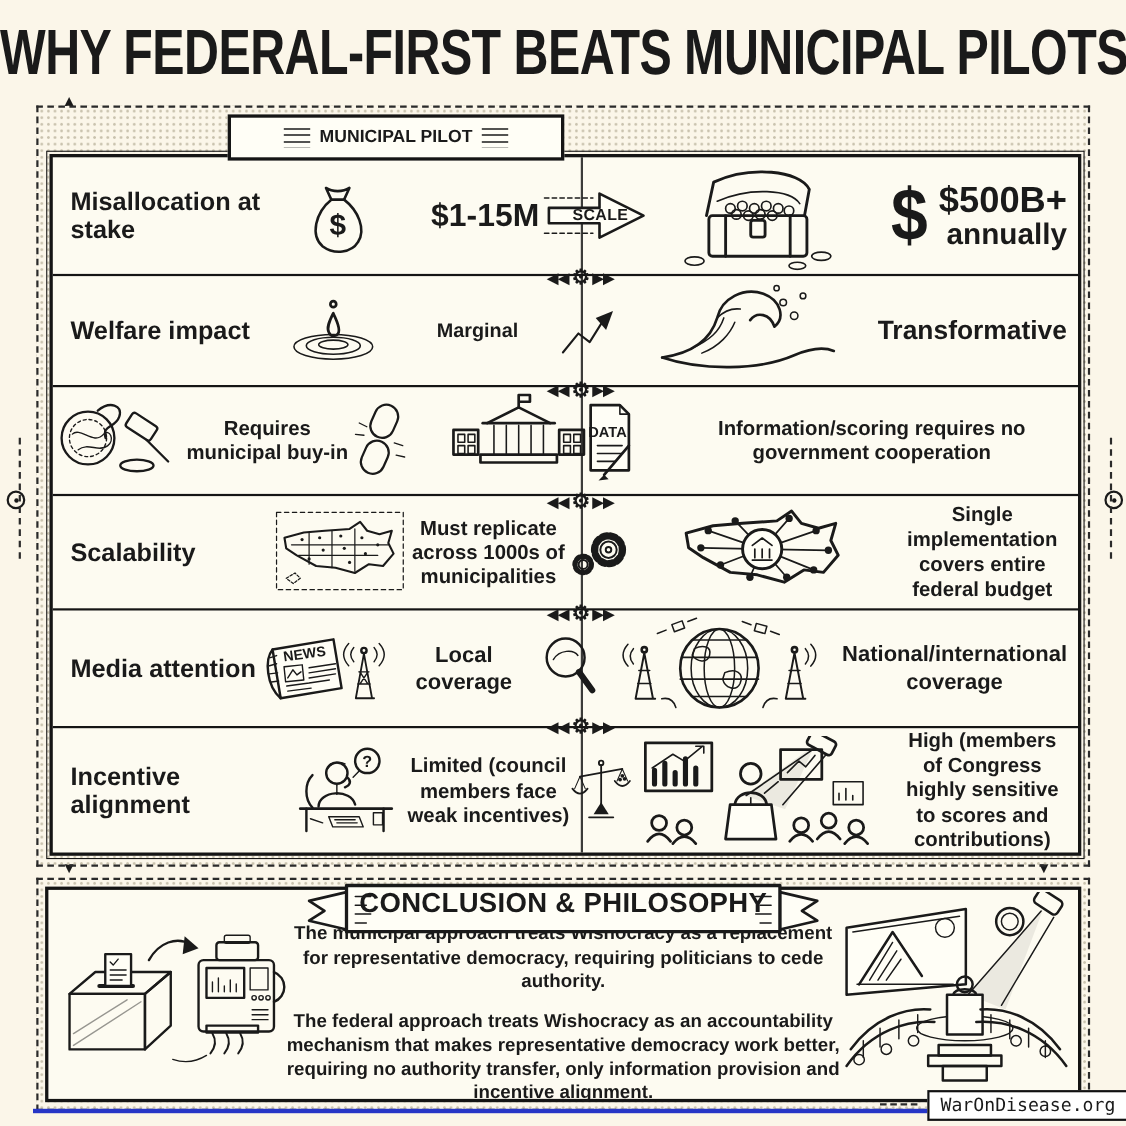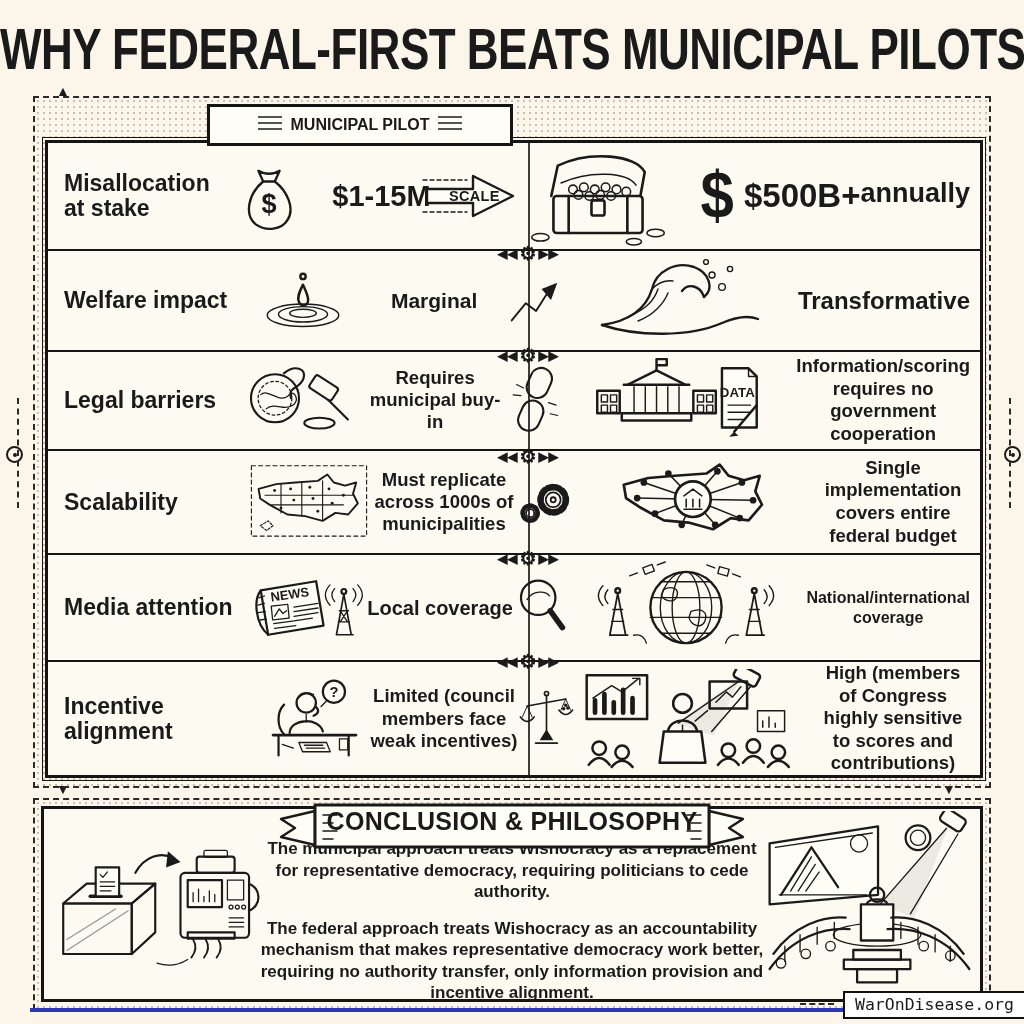--- a/index.html
+++ b/index.html
@@ -18,27 +18,27 @@
   .row{position:relative;display:flex;align-items:center;border-bottom:2.5px solid #151515;}
   .r1{height:110px}.r2{height:102px}.r3{height:101px}.r4{height:102px}.r5{height:109px}.r6{flex:1;border-bottom:none;}
   .c{display:flex;align-items:center;justify-content:center;text-align:center;}
   .c-label{width:185px;justify-content:flex-start;text-align:left;padding-left:16px;font-size:23px;font-weight:bold;line-height:1.08;}
   .c-licon{width:120px;}
   .c-ltext{width:150px;font-weight:bold;font-size:18.5px;line-height:1.2;}
   .c-mid{width:55px;position:relative;z-index:2;}
   .c-ricon{width:240px;}
   .c-rtext{flex:1;font-weight:bold;font-size:18.5px;line-height:1.22;padding:0 10px 0 2px;}
   .r1 .c-ltext{font-size:29px;}
-  .r2 .c-ltext{font-size:21px;}
+  .r2 .c-ltext{font-size:18px;}
   .r2 .c-rtext{font-size:24px;}
   .r5 .c-ltext{font-size:20px;}
-  .r5 .c-rtext{font-size:16px;}
+  .r5 .c-rtext{font-size:20px;}
   .row1-fed{display:flex;gap:10px;align-items:center;justify-content:center;}
   .big-dollar{font-size:60px;font-weight:bold;transform:scaleY(1.12);}
-  .stack{display:flex;flex-direction:row;line-height:1.04;text-align:right;}
+  .stack{display:flex;flex-direction:column;line-height:1.04;text-align:right;}
   .huge{font-size:33px;font-weight:bold;}
   .sub{font-size:27px;font-weight:bold;}
   .marker{position:absolute;left:480px;transform:translate(-50%,-50%);display:flex;align-items:center;gap:2px;font-size:13px;font-weight:bold;z-index:3;line-height:1;}
   .marker .gear{font-size:19px;}
   .r1mid{position:relative;justify-content:center;}
   .r1mid svg{width:100px;height:64px;margin:0 -23px;}
   .scale-label{position:absolute;left:5px;top:50%;transform:translateY(-50%);font-size:14.5px;font-weight:bold;letter-spacing:.3px;}
 
   
   svg.sk{stroke:#1a1a1a;fill:none;stroke-width:2.4;stroke-linecap:round;stroke-linejoin:round;}
@@ -166,21 +166,20 @@
             <circle class="thin" cx="118" cy="22" r="3"></circle>
               <circle class="thin" cx="128" cy="34" r="3.4"></circle>
               <circle class="thin" cx="136" cy="16" r="2.6"></circle>
               <circle class="thin" cx="112" cy="9" r="2.4"></circle>
           </svg>
         </div>
         <div class="c c-rtext">Transformative</div>
       </div>
 
       <div class="row r3">
-        <div class="c c-label">Legal barriers</div>
         <div class="c c-licon">
           <svg class="sk" viewBox="0 0 135 88" width="128" height="84">
             <circle cx="36" cy="42" r="27"></circle>
             <circle class="thin" cx="36" cy="42" r="19" stroke-dasharray="3 3"></circle>
             <path class="thin" d="M20 38 C28 30 42 50 52 38 C58 32 64 44 56 50 C47 57 36 46 26 54"></path>
             <path d="M46 14 C58 4 72 8 68 20 C64 32 50 28 54 42"></path>
             <rect x="76" y="22" width="30" height="17" rx="3" transform="rotate(33 91 30)"></rect>
             <path d="M96 44 L118 66"></path>
             <ellipse cx="86" cy="70" rx="17" ry="6"></ellipse>
           </svg>

